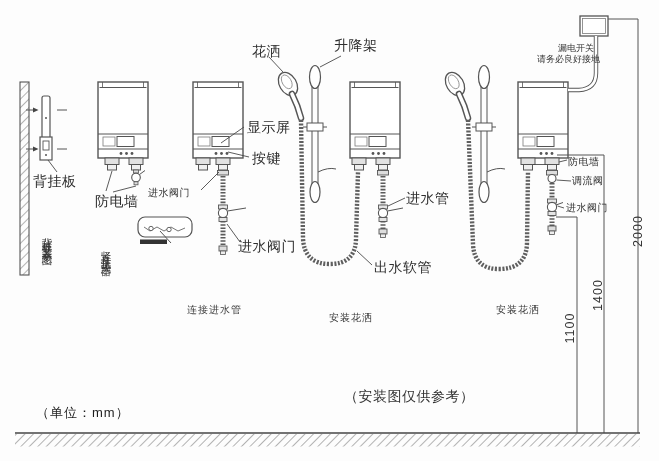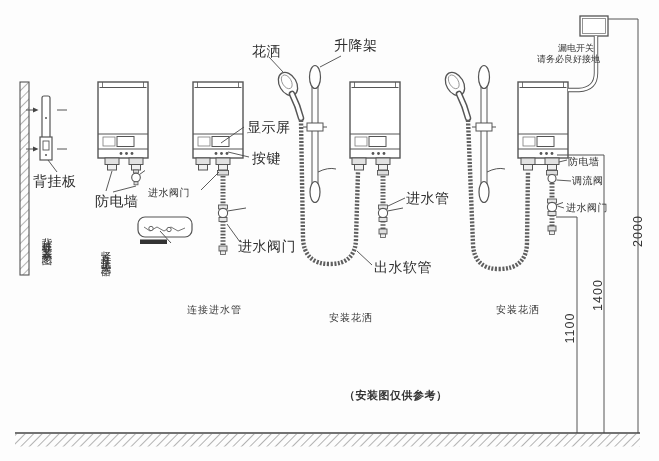--- a/index.html
+++ b/index.html
@@ -10,21 +10,21 @@
   .ld{stroke:#4a4a4a;stroke-width:0.9;fill:none;}
   .braid{stroke:#5a5a5a;stroke-width:5;stroke-dasharray:1.6 1.6;fill:none;}
   .hose{stroke:#5f5f5f;stroke-width:4.4;stroke-dasharray:2 1.5;fill:none;}
   .lbl{position:absolute;font-size:14px;color:#2e2e2e;white-space:nowrap;letter-spacing:0.5px;line-height:1.1;}
   .sm{font-size:10px;}
   .xs{font-size:9px;letter-spacing:0;color:#333;text-align:right;}
   .cap{font-size:10px;color:#3a3a3a;letter-spacing:1px;}
   .vert{writing-mode:vertical-rl;letter-spacing:2.5px;font-size:10.5px;color:#333;}
   .dim{font-size:12.5px;color:#333;transform:translate(-50%,-50%) rotate(-90deg);letter-spacing:1px;}
   .title-main{font-size:15.5px;font-weight:bold;letter-spacing:1.5px;color:#111;}
-  .title-note{font-size:11px;color:#333;letter-spacing:0.5px;font-weight:bold;}
+  .title-note{font-size:14px;color:#333;letter-spacing:0.5px;}
   .unit-note{font-size:13px;color:#1d1d1d;letter-spacing:1px;}
 </style>
 </head>
 <body>
 
 <div class="stage">
 
 <svg width="659" height="461" viewBox="0 0 659 461">
   <defs>
     <pattern id="hatch" width="6" height="6" patternUnits="userSpaceOnUse" patternTransform="rotate(45)">
@@ -225,14 +225,15 @@
 <div class="lbl sm" style="left:568px;top:156px">防电墙</div>
 <div class="lbl sm" style="left:572px;top:175px">调流阀</div>
 <div class="lbl sm" style="left:566px;top:202px">进水阀门</div>
 <div class="lbl cap" style="left:496px;top:304px">安装花洒</div>
 
 <div class="lbl dim" style="left:571px;top:328px">1100</div>
 <div class="lbl dim" style="left:599px;top:295px">1400</div>
 <div class="lbl dim" style="left:639px;top:231px">2000</div>
 
 <div class="lbl title-note" style="left:344px;top:389px">（安装图仅供参考）</div>
+<div class="lbl unit-note" style="left:36px;top:406px">（单位：mm）</div>
 
 </div>
 
 </body></html>

